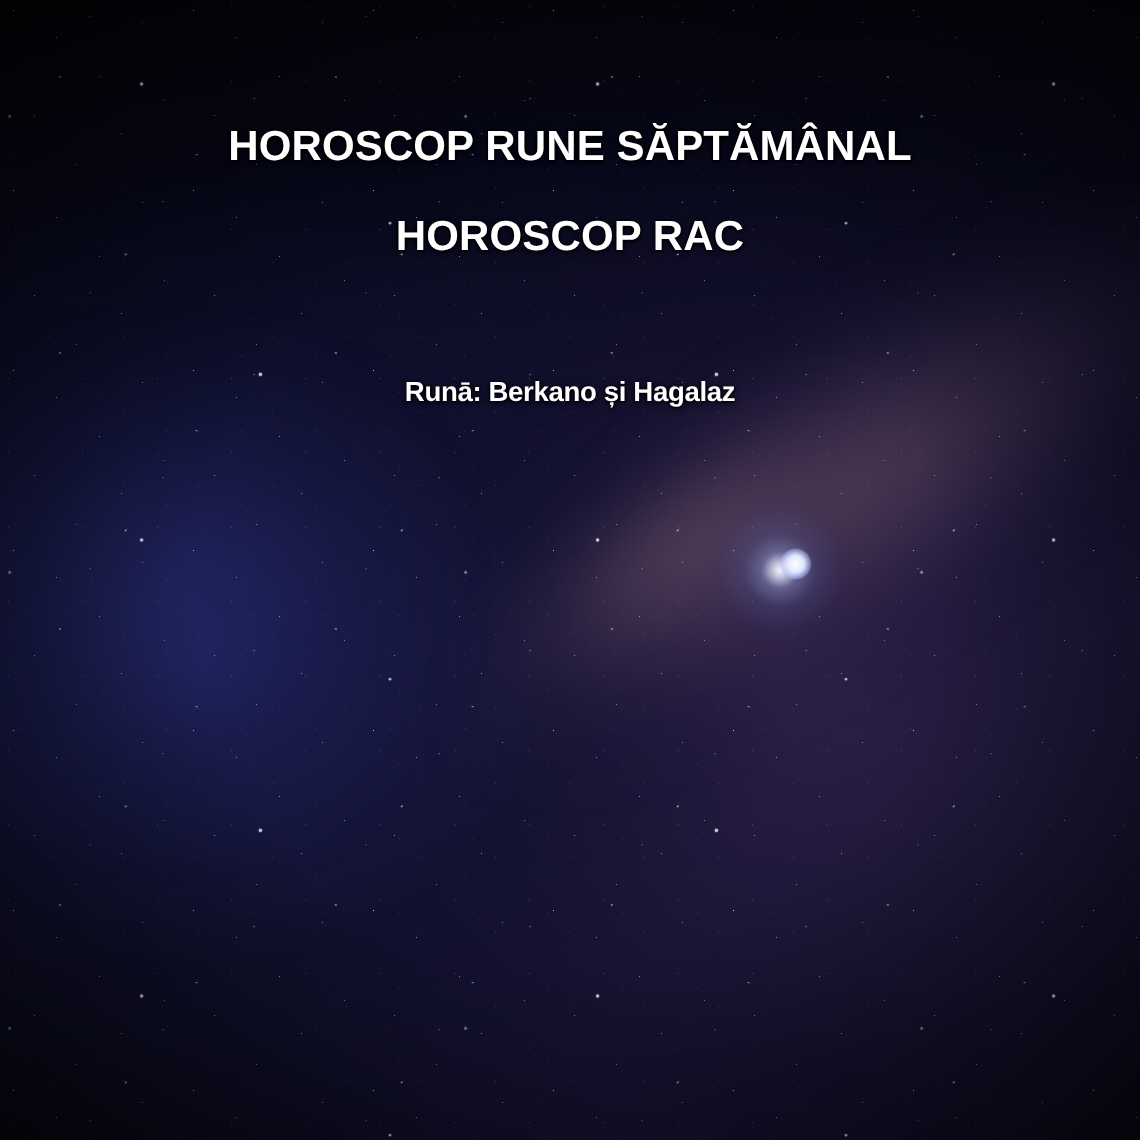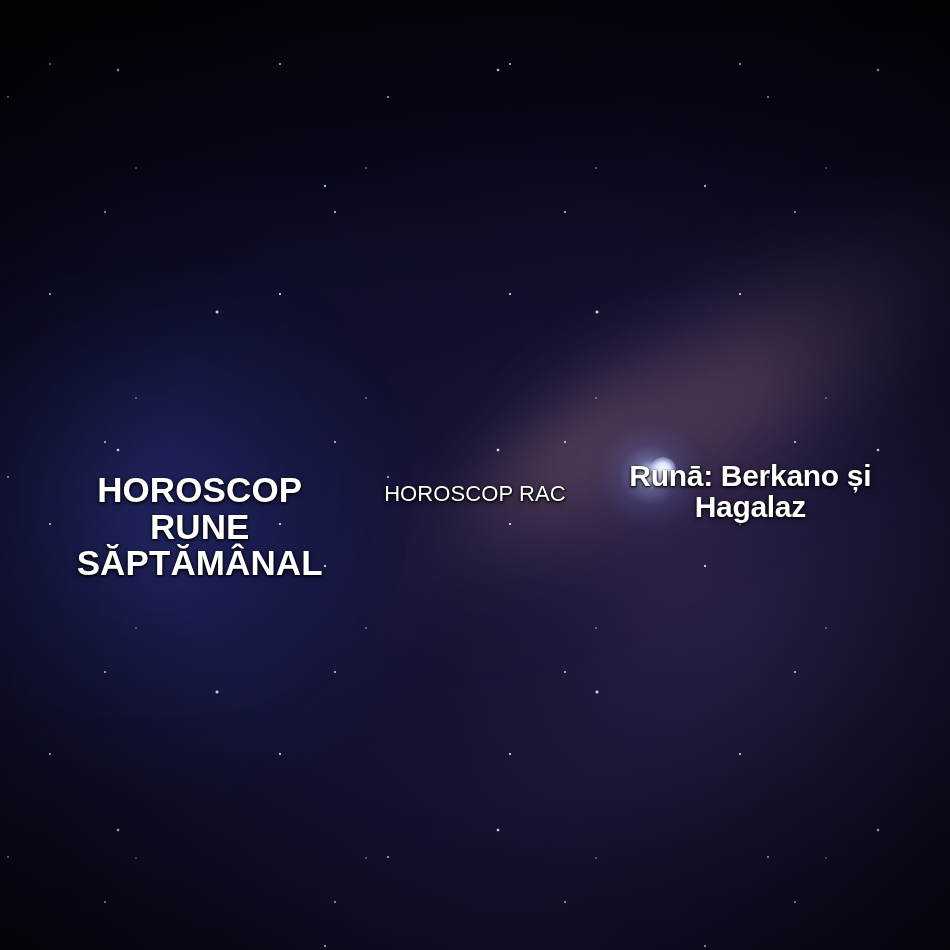--- a/index.html
+++ b/index.html
@@ -134,23 +134,23 @@
       radial-gradient(0.8px 0.8px at 41px 33px,rgba(255,255,255,.40) 50%, transparent 51%),
       radial-gradient(0.8px 0.8px at 15px 49px,rgba(210,220,255,.42) 50%, transparent 51%);
     background-size: 62px 62px;
   }
 
   
   .content {
     position:absolute;
     inset:0;
     display:flex;
-    flex-direction:row;
+    flex-direction:column;
     align-items:center;
-    padding: 16px 62px;
+    padding: 0 62px;
     z-index: 5;
   }
 
   .txt {
     color:#ffffff;
     text-align:center;
     width:100%;
     letter-spacing:-0.2px;
     text-shadow:
       0 0 1px rgba(0,0,0,.75),
@@ -161,32 +161,32 @@
 
   .title-1 {
     font-size: 35px;
     font-weight: 700;
     line-height: 1.05;
     margin-top: 104px;
     letter-spacing: 0.1px;
   }
 
   .title-2 {
-    font-size: 22px;
-    font-weight: 400;
+    font-size: 35px;
+    font-weight: 700;
     line-height: 1.05;
     margin-top: 38px;
     letter-spacing: 0.1px;
   }
 
   .rune-line {
-    font-size: 30px;
+    font-size: 23px;
     font-weight: 700;
     line-height: 1.05;
-    margin-top: 32px;
+    margin-top: 98px;
     letter-spacing: -0.3px;
   }
 
   .body-copy {
     font-size: 39px;
     font-weight: 700;
     line-height: 54px;
     margin-top: 62px;
     letter-spacing: -0.5px;
     word-spacing: 0.5px;

